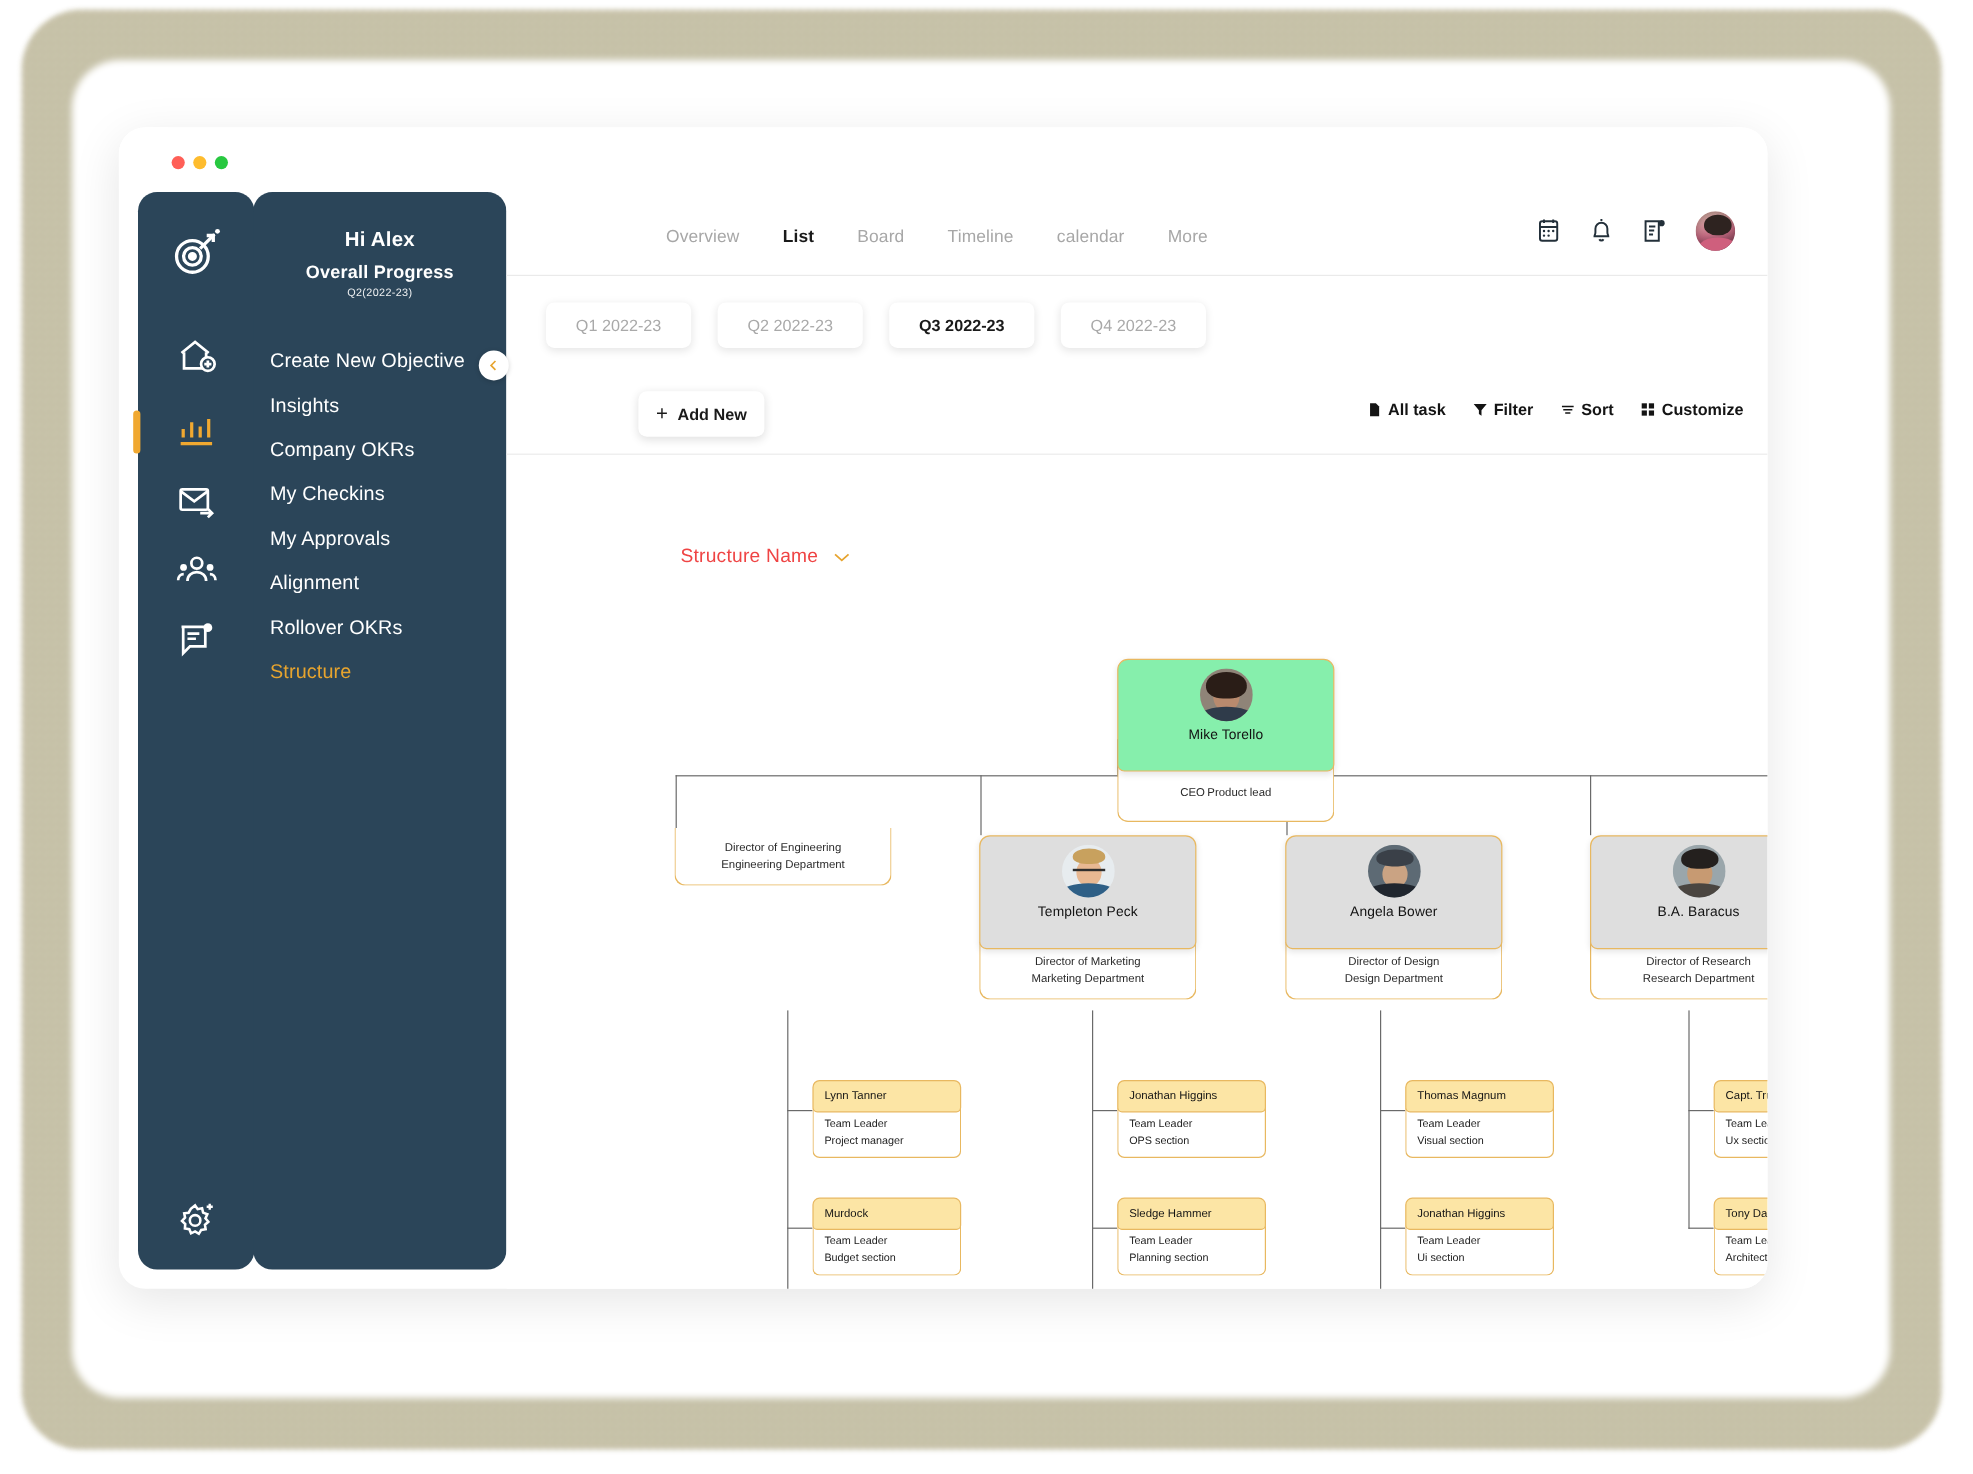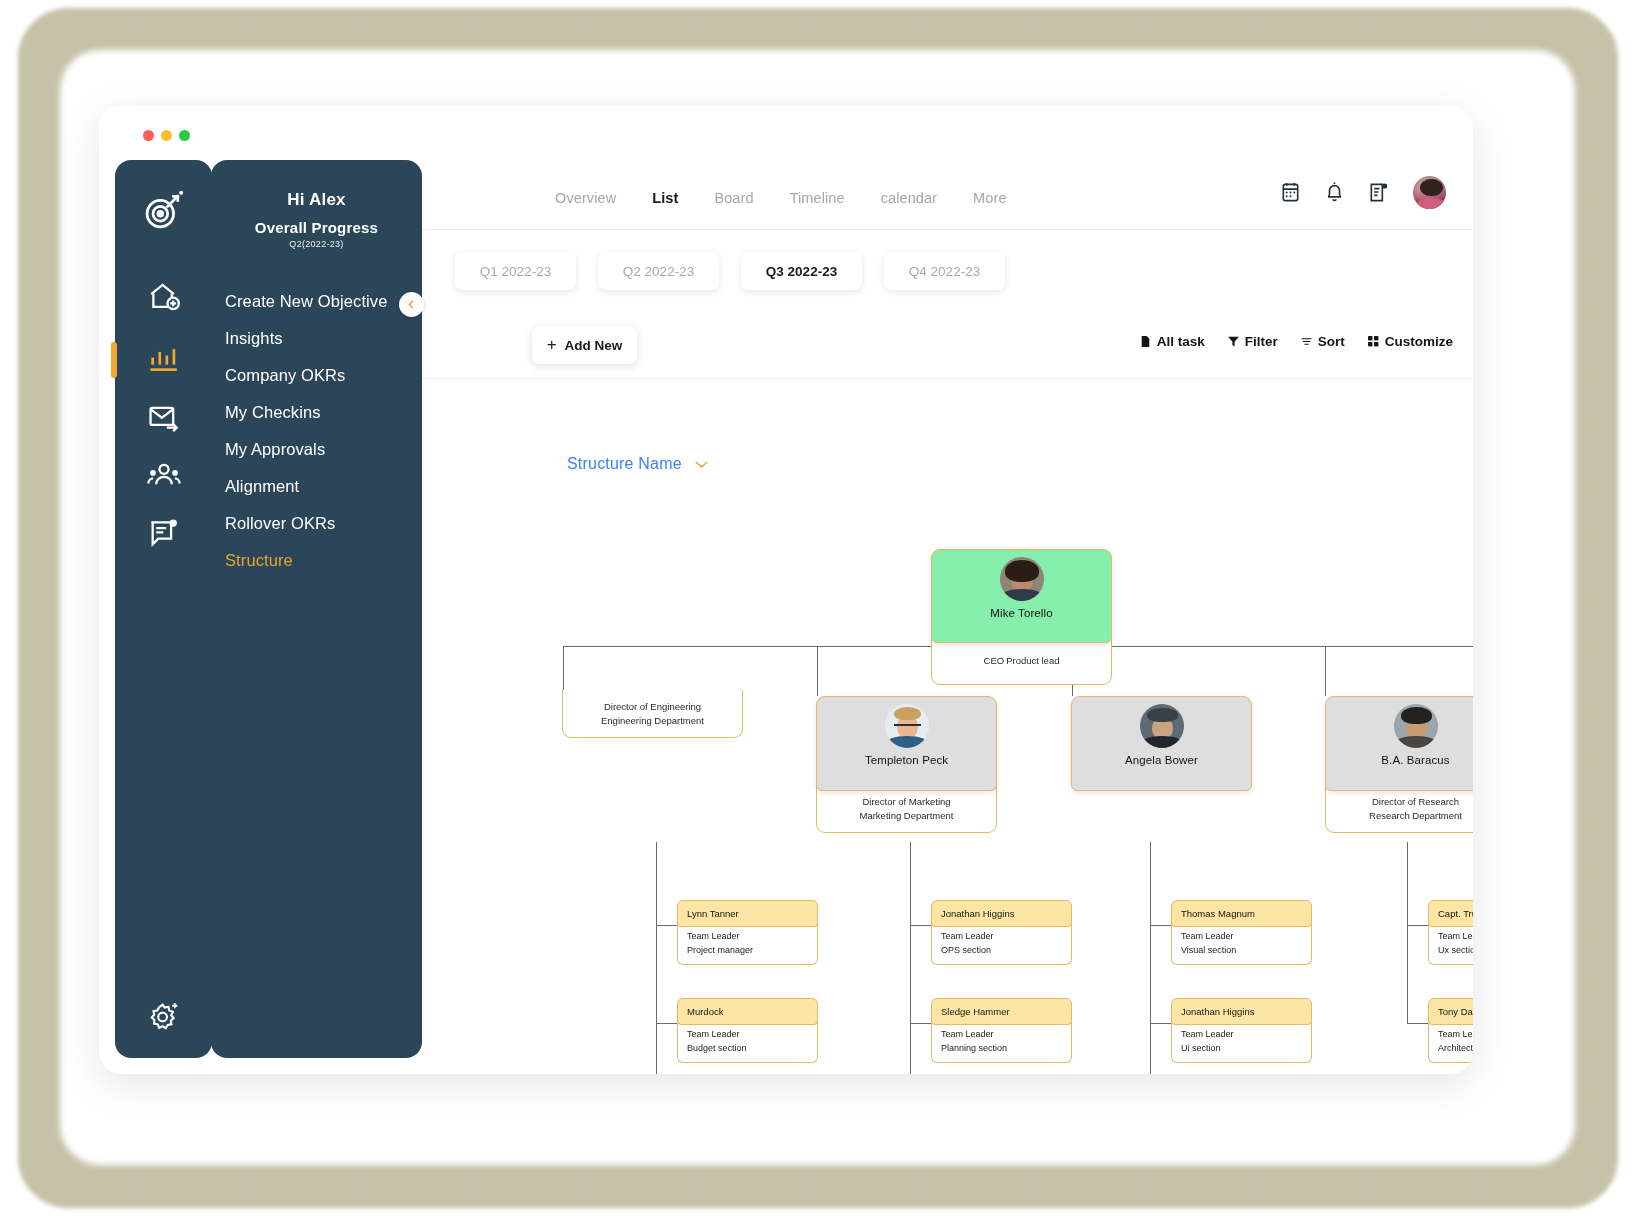--- a/index.html
+++ b/index.html
@@ -178,21 +178,21 @@
   .tool svg { width: 13px; height: 13px; }
   #main-divider {
     position: absolute; left: 0; top: 218px; width: 100%; height: 1px; background: #ececec;
   }
 
   
   #structure-head {
     position: absolute; left: 145px; top: 295px;
     display: flex; align-items: center; gap: 12px; cursor: pointer;
   }
-  #structure-name { font-size: 16px; color: #3b82f6; letter-spacing: .2px; text-align: center; }
+  #structure-name { font-size: 16px; color: #ef4444; letter-spacing: .2px; text-align: center; }
   #structure-caret { width: 15px; height: 9px; color: #e7a42e; }
 
   
   #chart-area {
     position: absolute; left: 0; top: 325px; width: 1051px; height: 590px;
     overflow: hidden;
   }
   .card { position: absolute; }
 
   
@@ -232,21 +232,21 @@
   }
   .face {
     width: 44px; height: 44px; border-radius: 50%;
     overflow: hidden; position: relative; flex-shrink: 0;
   }
   .card-name { font-size: 11.5px; color: #121212; margin-top: 6px; letter-spacing: .1px; }
   .card-role { font-size: 9.5px; color: #2a2a2a; }
   .card-dept { font-size: 9.5px; color: #2a2a2a; }
 
   
-  .leaf { position: absolute; width: 141px; }
+  .leaf { position: absolute; width: 124px; }
   .leaf-head {
     height: 27px; background: #fce5a5;
     border: 1px solid #e8b860; border-radius: 6px 6px 4px 4px;
     display: flex; align-items: center; padding-left: 9px;
     font-size: 9.5px; color: #141414; position: relative; z-index: 2;
   }
   .leaf-body {
     background: #ffffff; border: 1px solid #e8b860; border-top: none;
     border-radius: 0 0 6px 6px; margin-top: -4px;
     padding: 7px 0 7px 9px;
@@ -532,20 +532,24 @@
       <div class="card" style="left:649px; top:211px;">
         <div class="mgr-head">
           <div class="face">
             <span class="f-bg" style="background:#5d6a74"></span>
             <span class="f-skin" style="left:12px; top:13px; width:21px; height:23px; background:#caa383;"></span>
             <span class="f-hair" style="left:7px; top:4px; width:31px; height:14px; background:#3a4048;"></span>
             <span class="f-body" style="background:#20262e;"></span>
           </div>
           <div class="card-name">Angela Bower</div>
         </div>
+        <div class="mgr-body">
+          <div class="card-role">Director of Design</div>
+          <div class="card-dept">Design Department</div>
+        </div>
       </div>
 
       <div class="card" style="left:903px; top:211px;">
         <div class="mgr-head">
           <div class="face">
             <span class="f-bg" style="background:#9aa6ab"></span>
             <span class="f-skin" style="left:12px; top:12px; width:21px; height:24px; background:#c79a72;"></span>
             <span class="f-hair" style="left:7px; top:3px; width:31px; height:17px; background:#24201e;"></span>
             <span class="f-body" style="background:#4a4540;"></span>
           </div>

